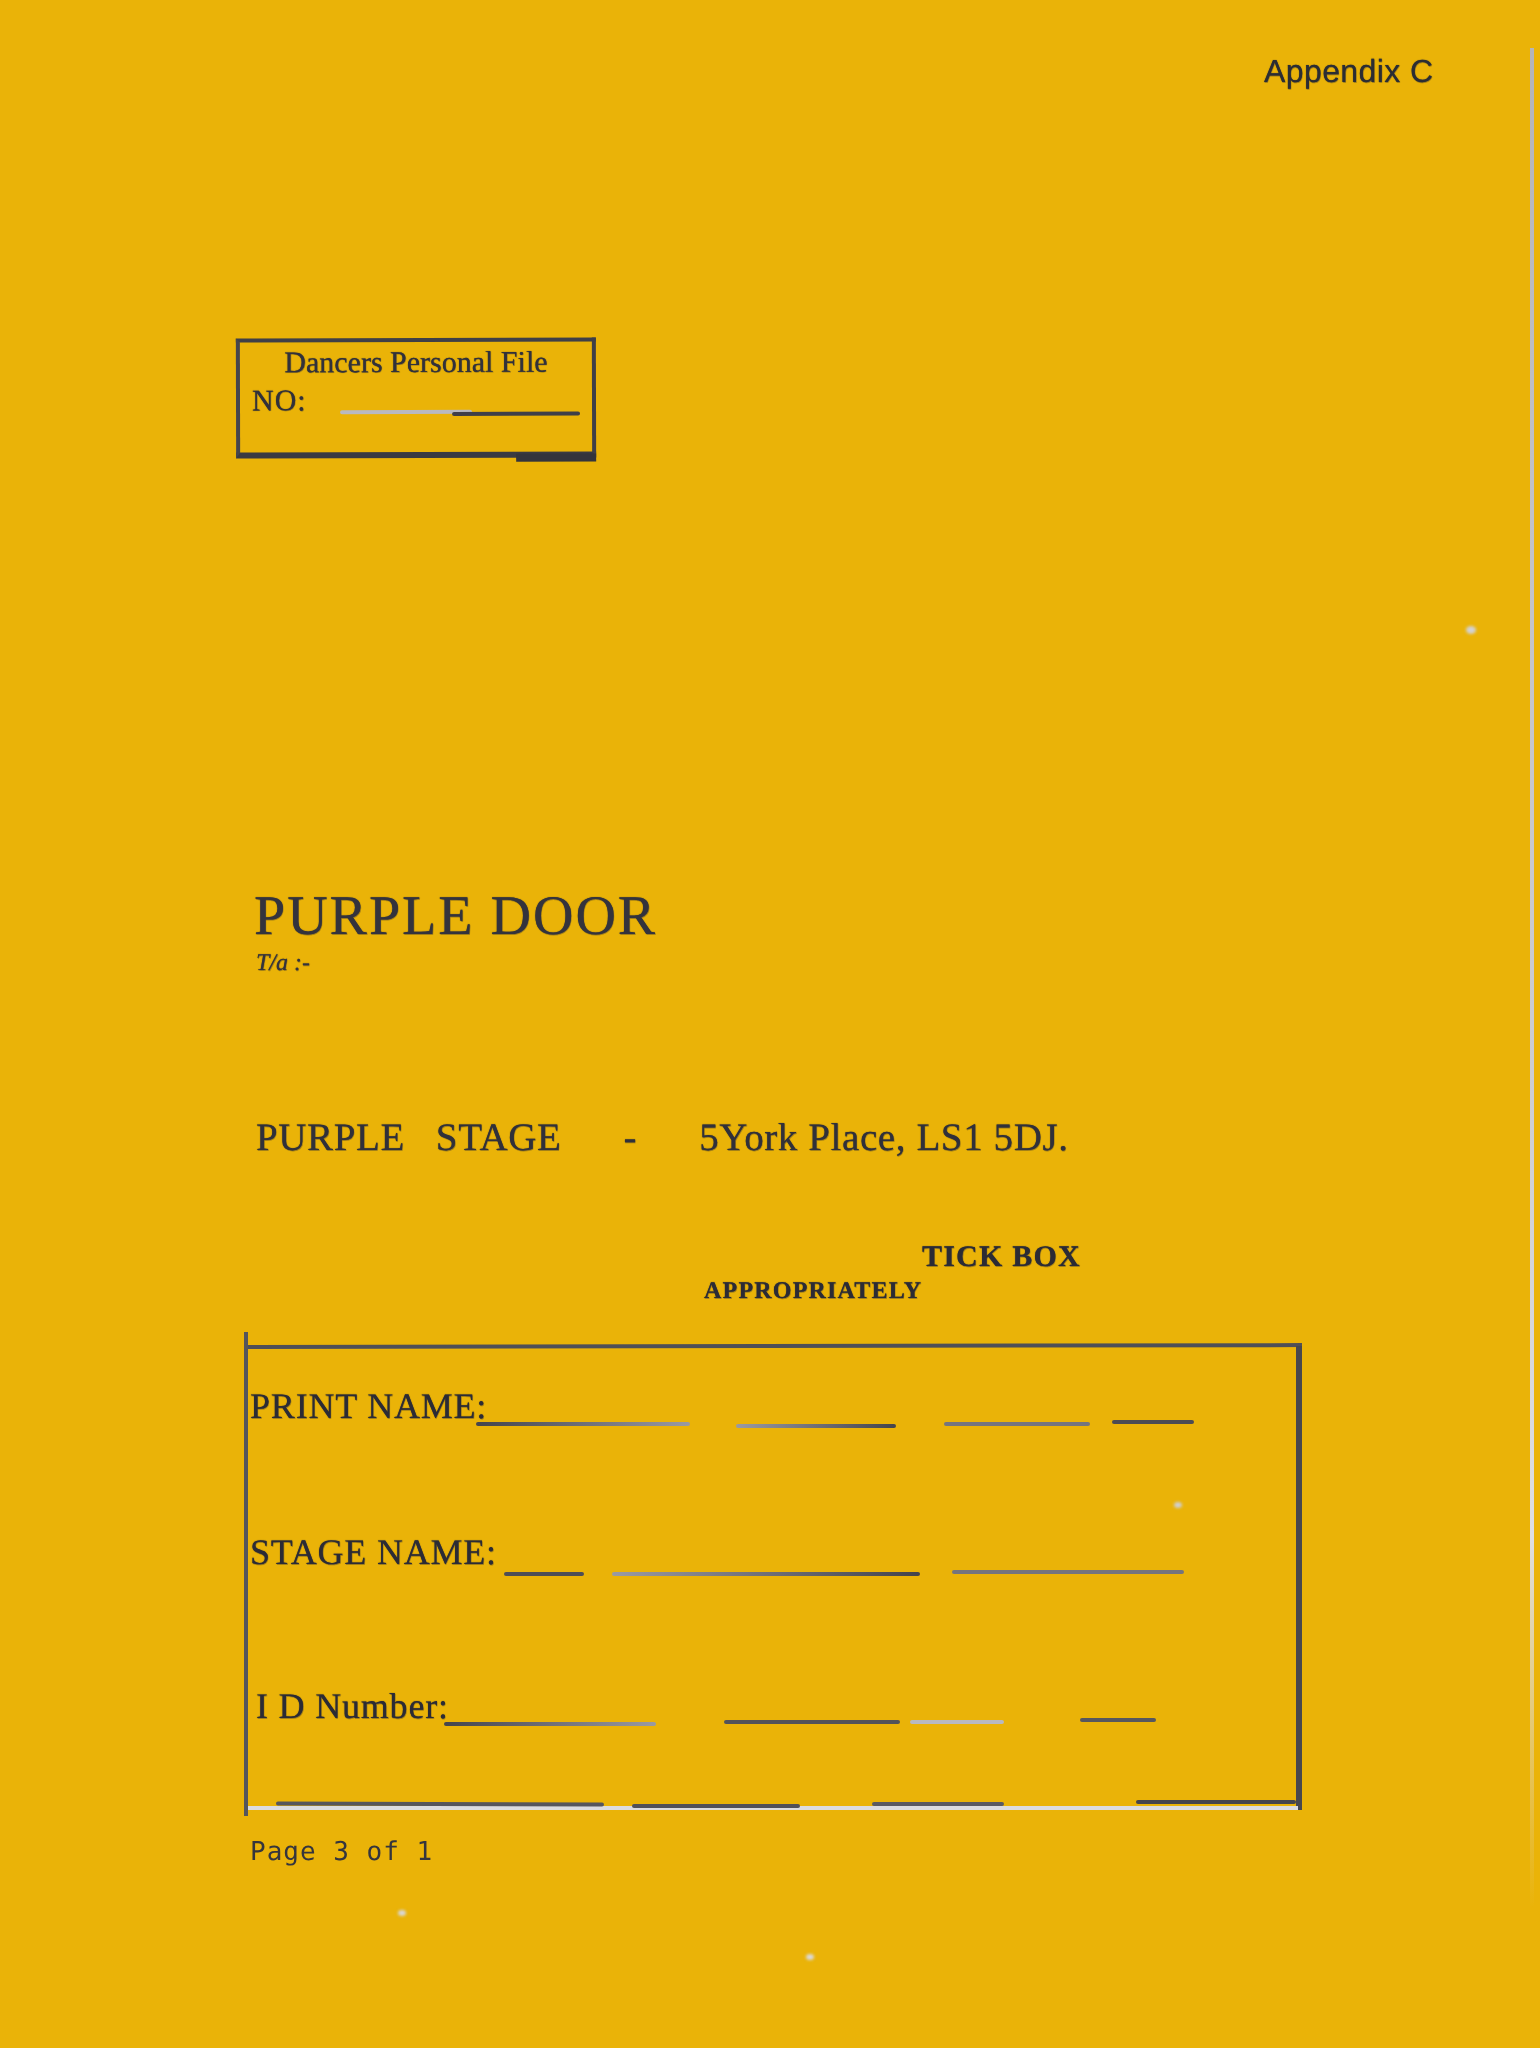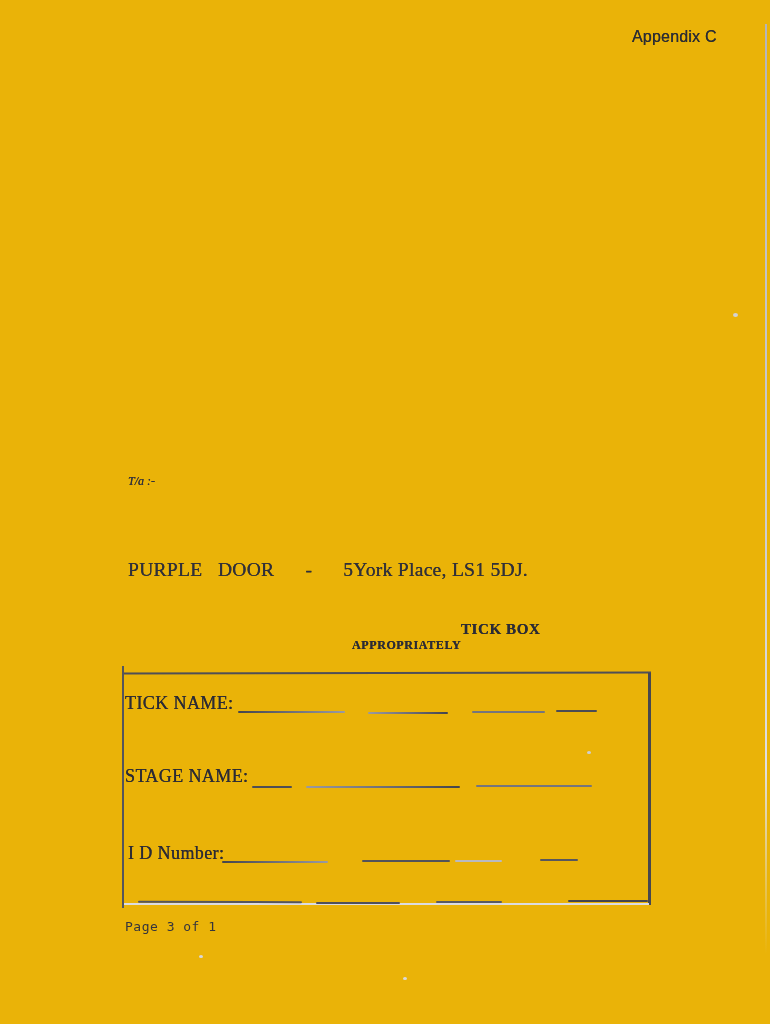--- a/index.html
+++ b/index.html
@@ -92,37 +92,45 @@
 </style>
 </head>
 <body>
 
 <div class="page">
 
   <div class="abs appendix ink">Appendix C</div>
 
   <div class="abs scan-edge"></div>
 
+  <div class="abs filebox">
+    <div class="filebox-title ink">Dancers Personal File</div>
+    <div class="filebox-no ink">NO:</div>
+    <div class="bl light" style="left:50px;top:34px;width:66px;"></div>
+    <div class="bl" style="left:106px;top:35px;width:64px;background:#3f3f48;"></div>
+    <div class="filebox-corner"></div>
+  </div>
 
+  <div class="abs title ink">PURPLE DOOR</div>
   <div class="abs ta ink">T/a :-</div>
-  <div class="abs address ink">PURPLE   DOOR      -      5York Place, LS1 5DJ.</div>
+  <div class="abs address ink">PURPLE   STAGE      -      5York Place, LS1 5DJ.</div>
 
   <div class="abs tick1 ink">TICK BOX</div>
   <div class="abs tick2 ink">APPROPRIATELY</div>
 
   <div class="abs fb-top"></div>
   <div class="abs fb-left"></div>
   <div class="abs fb-right"></div>
   <div class="abs fb-bottom-faint"></div>
   <div class="bl" style="left:138px;top:901px;width:164px;background:#56565d;transform:rotate(0.15deg);"></div>
   <div class="bl" style="left:316px;top:902px;width:84px;background:#50505a;"></div>
   <div class="bl" style="left:436px;top:901px;width:66px;background:#5a5a62;"></div>
   <div class="bl" style="left:568px;top:900px;width:80px;background:#45454d;"></div>
 
-  <div class="abs flabel ink" style="left:125px;top:693px;">TICK NAME:</div>
+  <div class="abs flabel ink" style="left:125px;top:693px;">PRINT NAME:</div>
   <div class="bl fade-r" style="left:238px;top:711px;width:107px;"></div>
   <div class="bl fade-l" style="left:368px;top:712px;width:80px;"></div>
   <div class="bl mid" style="left:472px;top:711px;width:73px;"></div>
   <div class="bl" style="left:556px;top:710px;width:41px;"></div>
 
   <div class="abs flabel ink" style="left:125px;top:766px;font-family:Liberation Serif, serif;">STAGE NAME:</div>
   <div class="bl" style="left:252px;top:786px;width:40px;background:#4e4e56;"></div>
   <div class="bl fade-l" style="left:306px;top:786px;width:154px;"></div>
   <div class="bl mid" style="left:476px;top:785px;width:116px;"></div>
 

